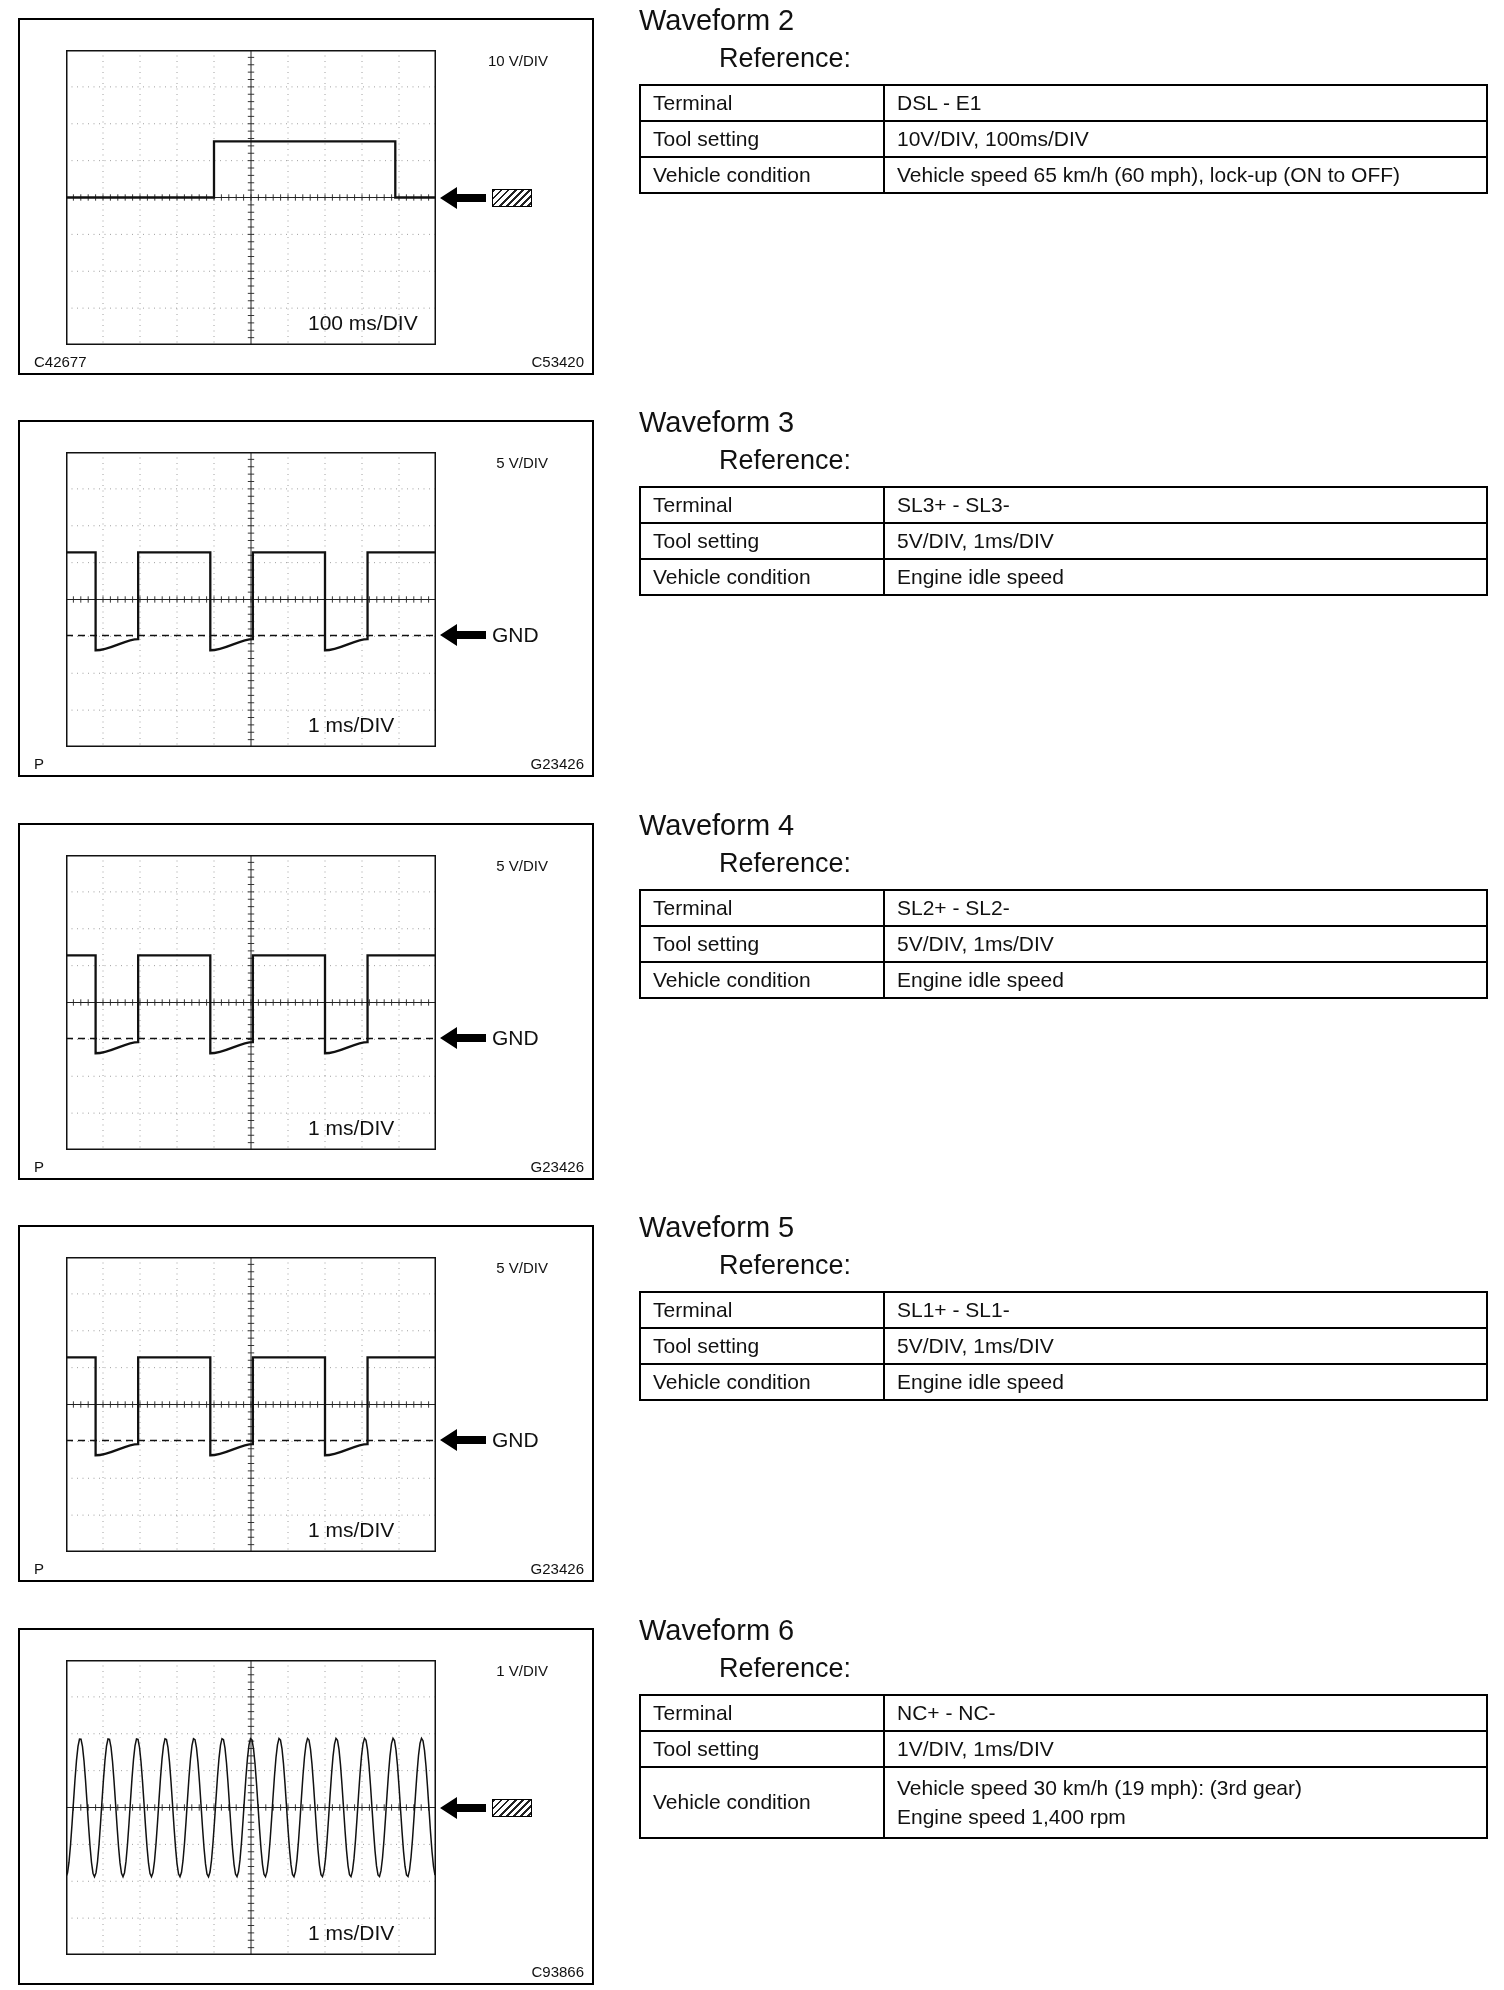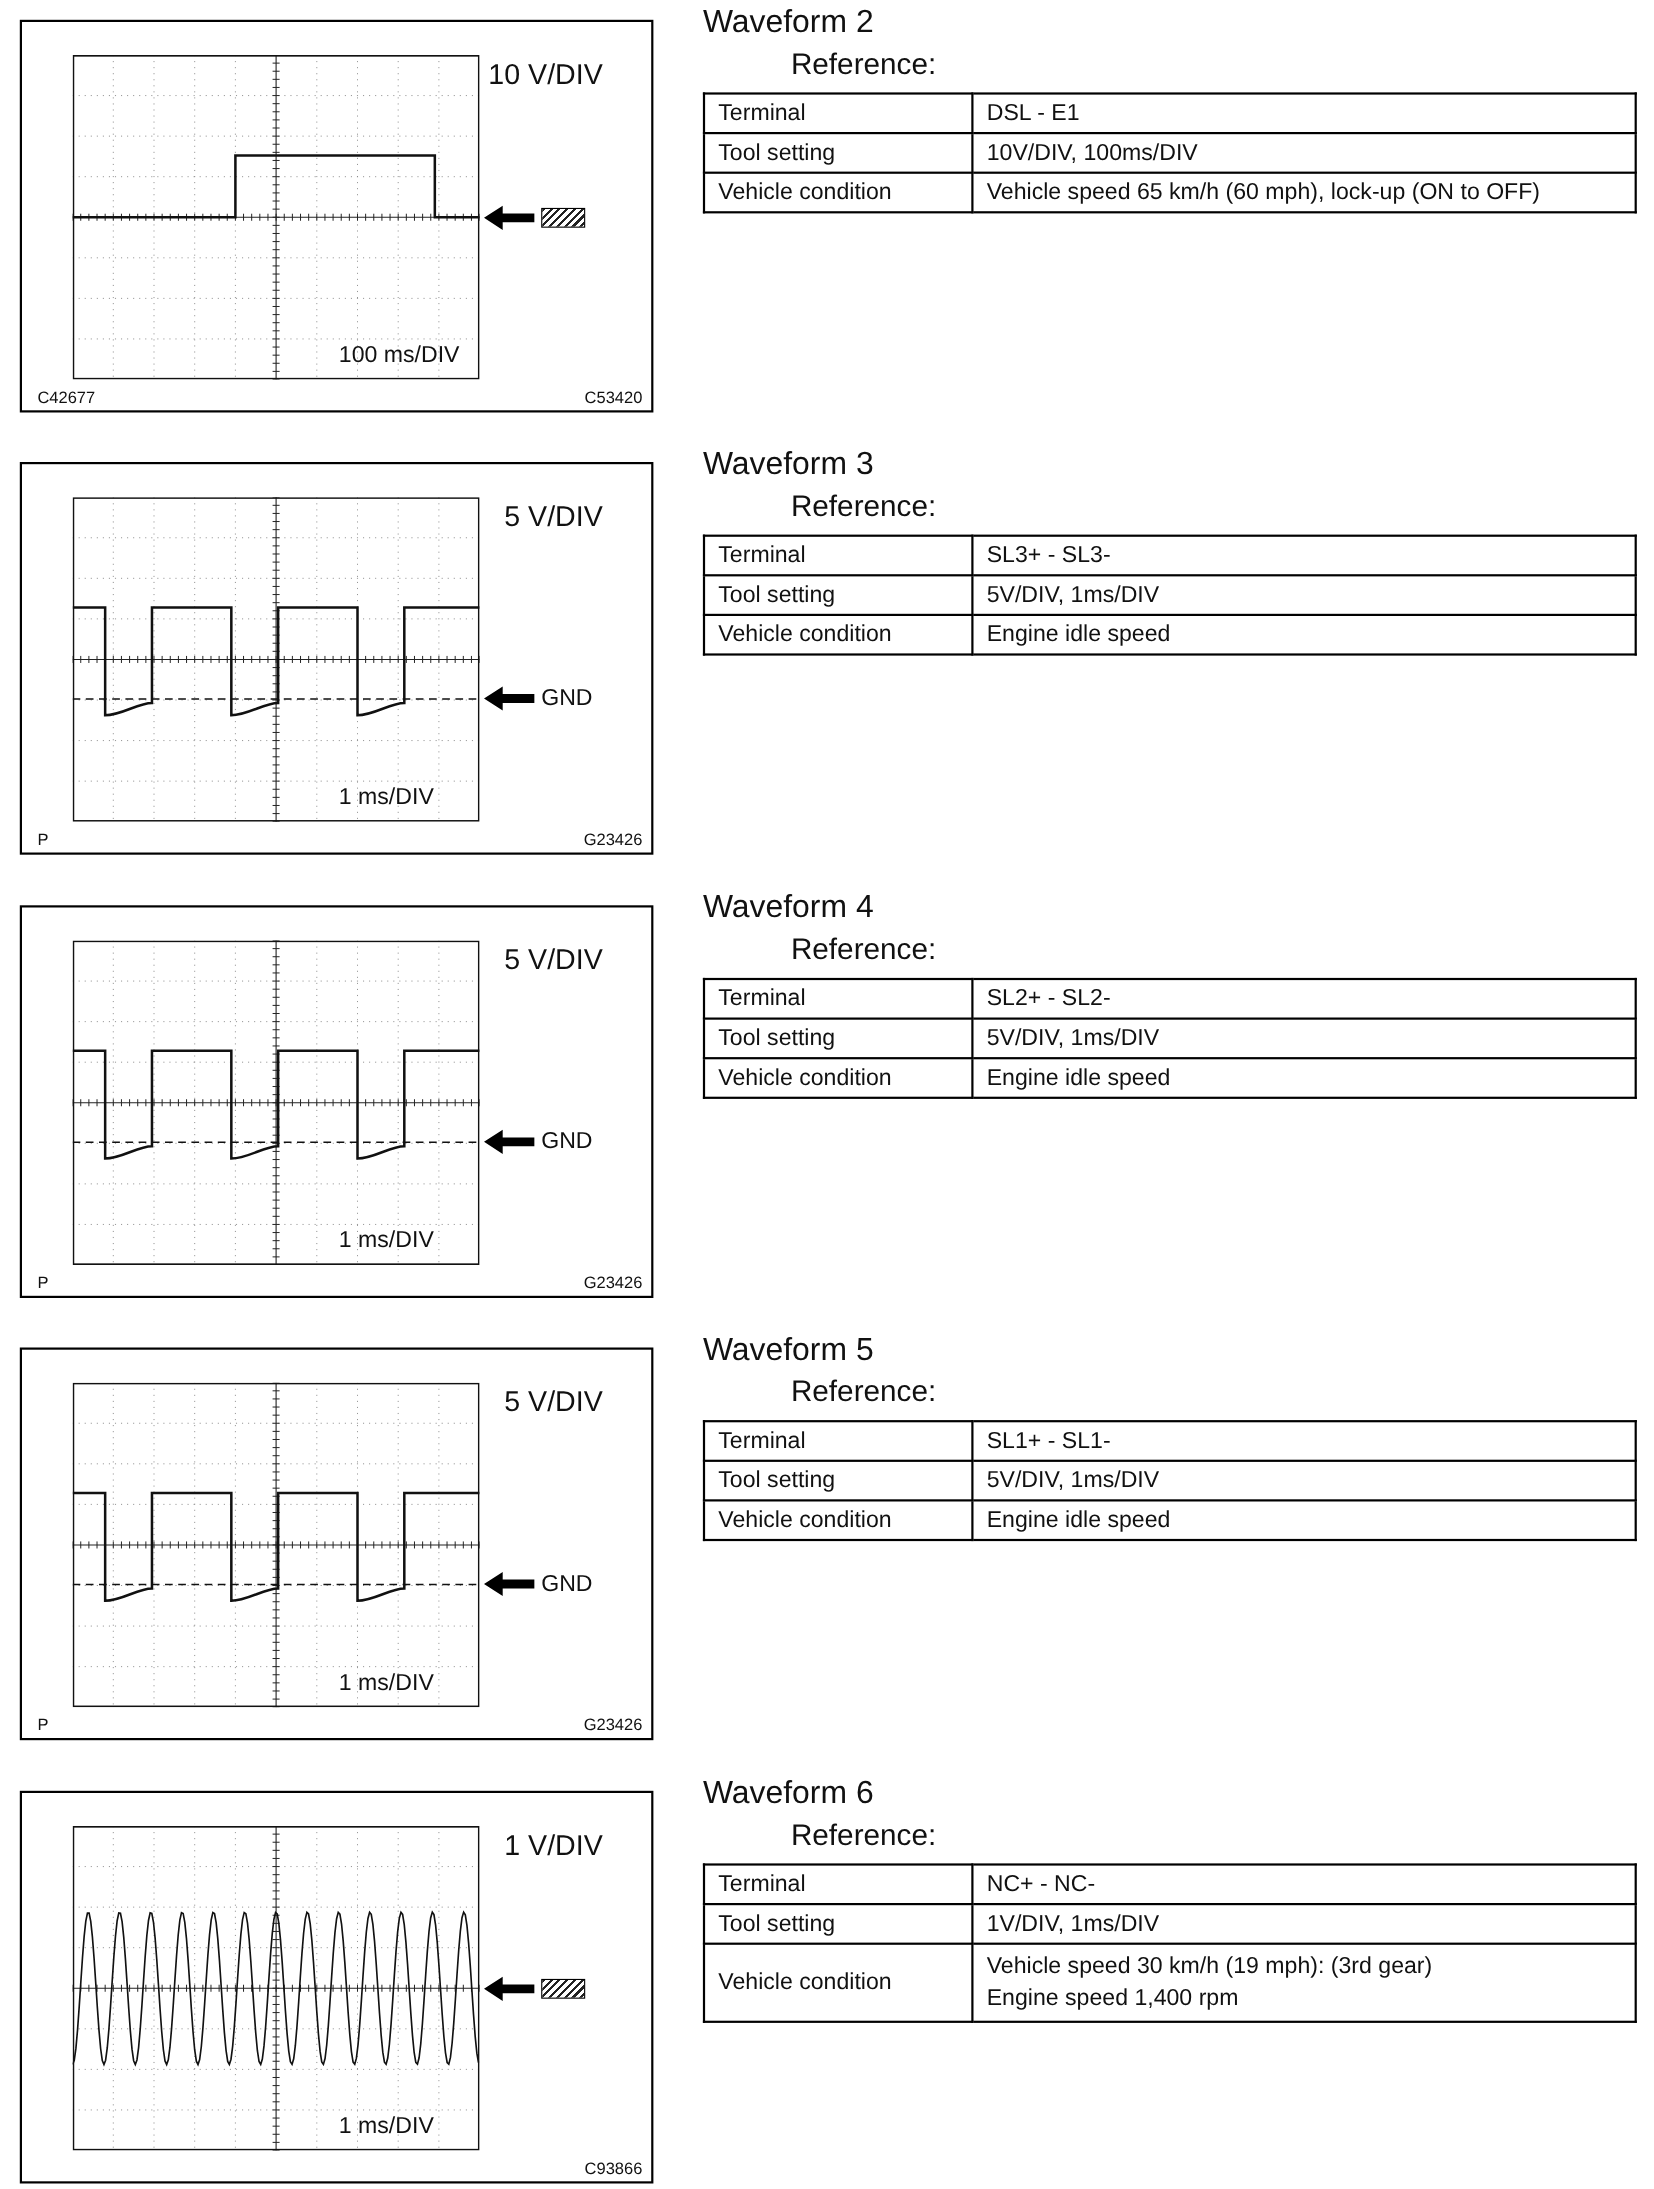--- a/index.html
+++ b/index.html
@@ -9,21 +9,21 @@
     overflow:hidden;
   }
   .section { position:absolute; left:0; width:1504px; height:360px; }
 
   
   .scopebox {
     position:absolute; left:18px; top:0; width:576px; height:357px;
     border:2px solid #000; background:#fff; box-sizing:border-box;
   }
   svg.plot { position:absolute; left:46px; top:30px; width:370px; height:295px; }
-  .vdiv { position:absolute; top:32px; right:44px; font-size:26px; white-space:nowrap; }
+  .vdiv { position:absolute; top:32px; right:44px; font-size:15px; white-space:nowrap; }
   .tdiv { position:absolute; top:291px; left:288px; font-size:21px; white-space:nowrap; }
   .code { position:absolute; bottom:3px; font-size:15px; }
   .code-l { left:14px; }
   .code-r { right:8px; }
   .marker-zone { position:absolute; left:420px; height:24px; display:flex; align-items:center; gap:6px;text-align:right; }
   .arrow { width:46px; height:24px; flex:0 0 auto; }
   .arrow polygon { fill:#000; }
   .hatch {
     width:40px; height:18px; border:1.5px solid #000; box-sizing:border-box;
     background:repeating-linear-gradient(135deg,#222 0 2px,#fff 2px 5px);

